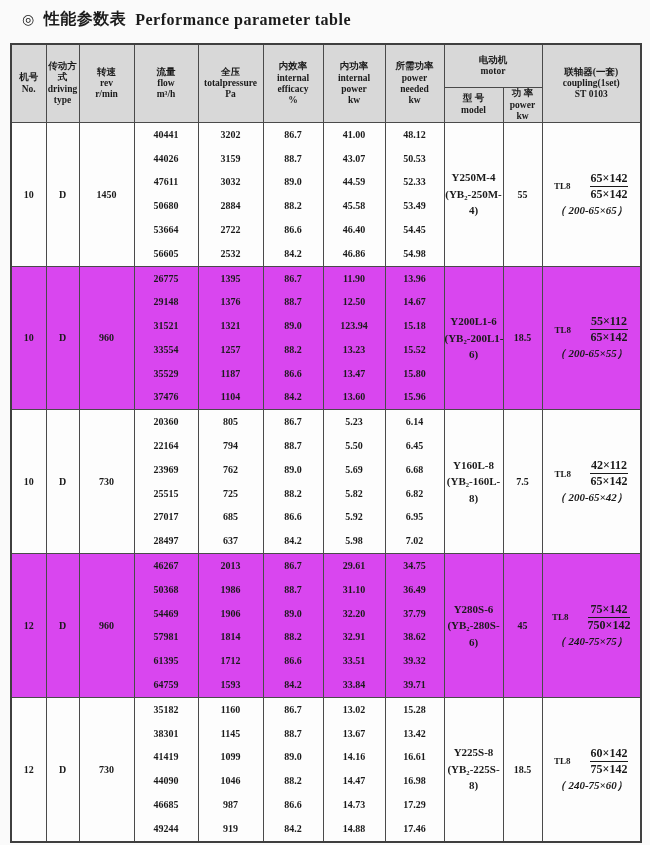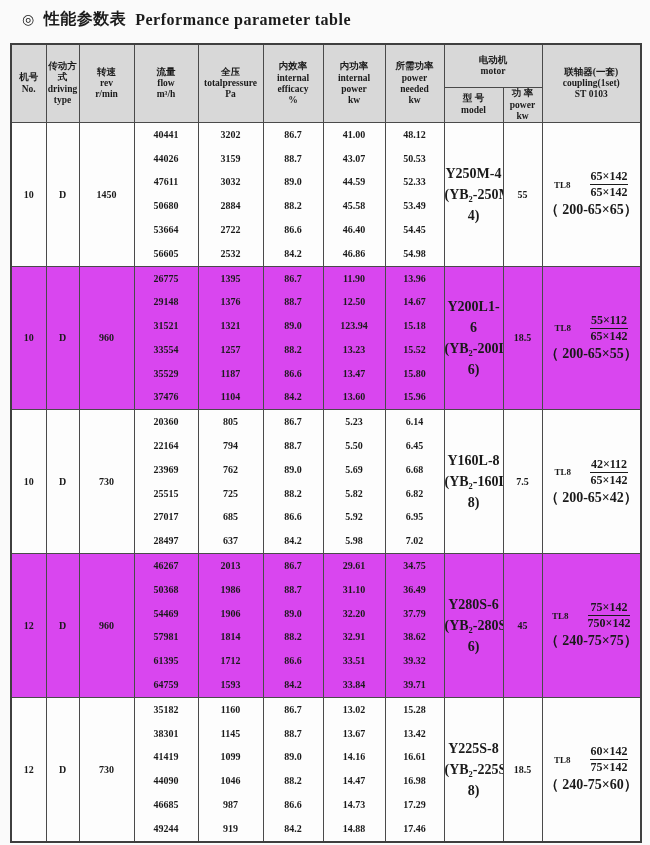--- a/index.html
+++ b/index.html
@@ -42,26 +42,26 @@
   tr.hrow1 th{height:42px;}
   tr.hrow2 th{height:33px;}
   .zh{font-size:9.5px;font-weight:bold;white-space:pre-line;line-height:1.25;}
   .en{font-size:9.5px;font-weight:bold;white-space:pre-line;line-height:1.15;}
   tbody tr.alt td{background:#d946ef;}
   td{font-size:10px;font-weight:bold;}
   .stack div{
     height:23.8px;line-height:23.8px;
     font-size:10px;font-weight:bold;
   }
-  .motor-model div{font-size:14px;line-height:1.5;}
+  .motor-model div{font-size:11px;line-height:1.5;}
   .coupling-wrap{font-size:9px;font-weight:bold;}
   .coup-line{display:flex;align-items:center;justify-content:center;gap:19px;}
   .frac{display:inline-flex;flex-direction:column;font-size:12px;line-height:1.25;}
   .frac .num{border-bottom:1px solid #1a1a1a;padding:0 1px;}
-  .coup-note{margin-top:1px;font-size:14px;}
+  .coup-note{margin-top:1px;font-size:11px;font-style:italic;}
 </style>
 </head>
 <body>
 
 <div class="title-row">
   <span class="bullet">◎</span>
   <span class="title-zh">性能参数表</span>
   <span class="title-en">Performance parameter table</span>
 </div>
 

